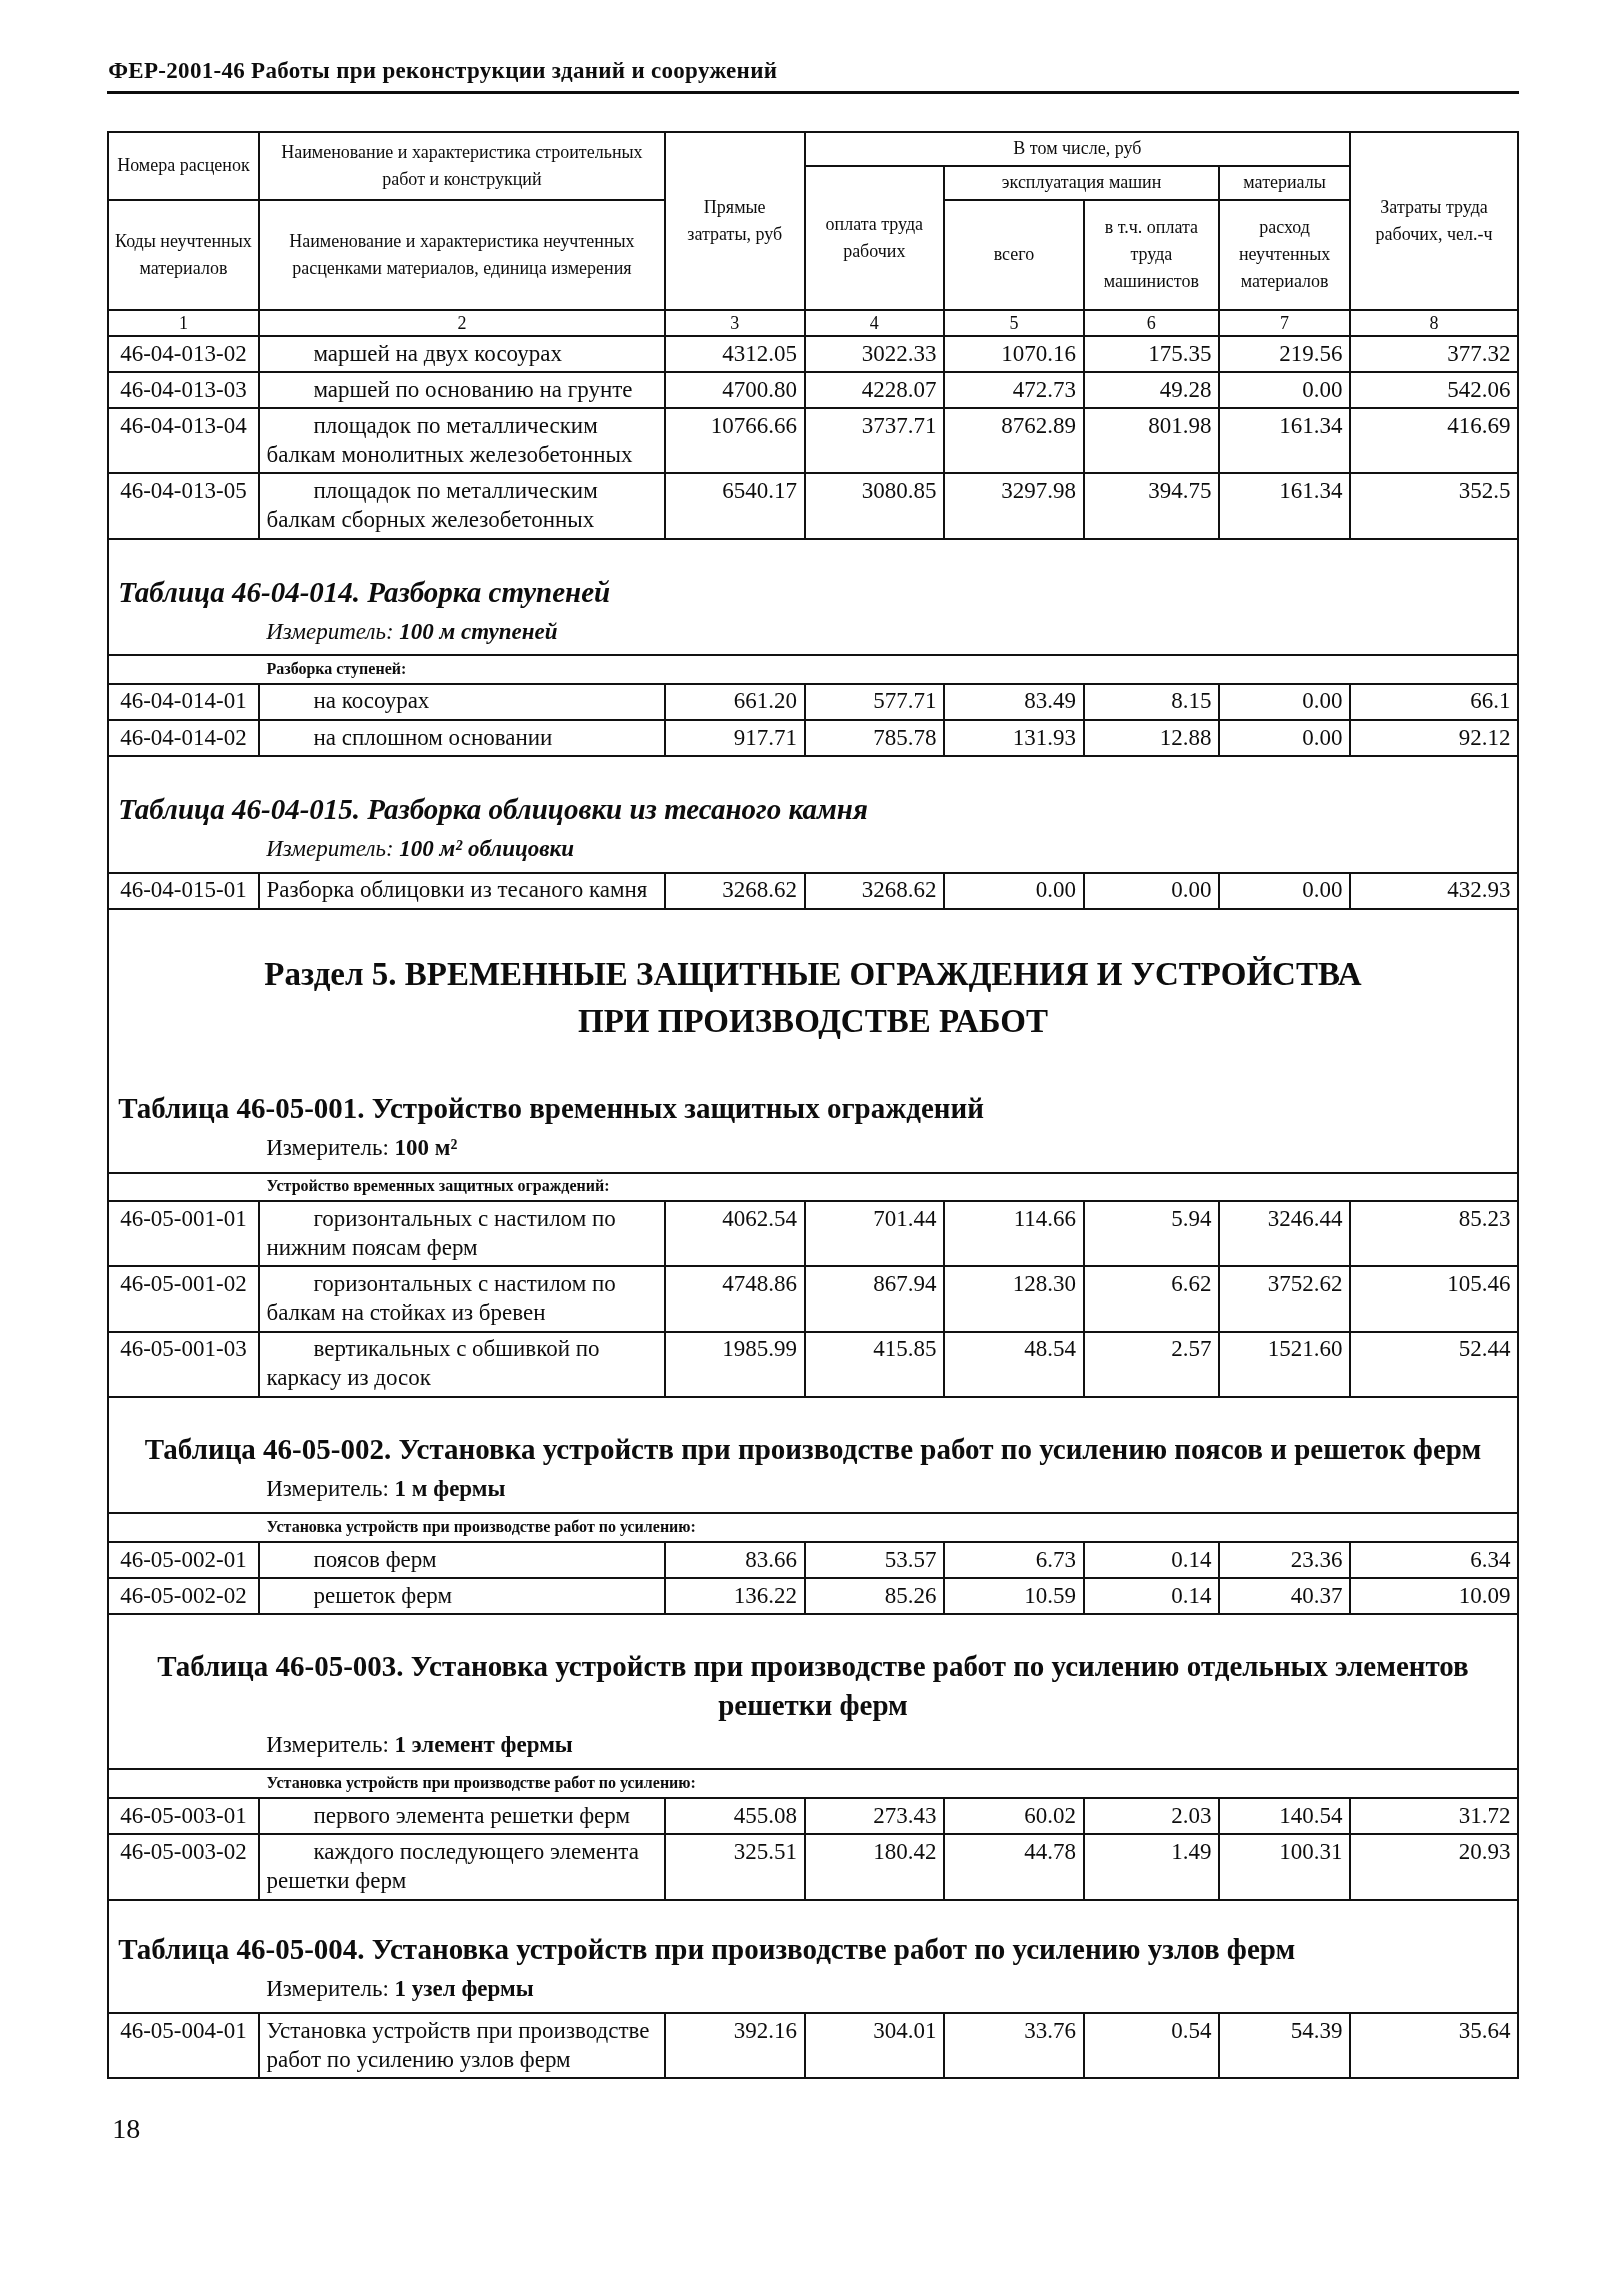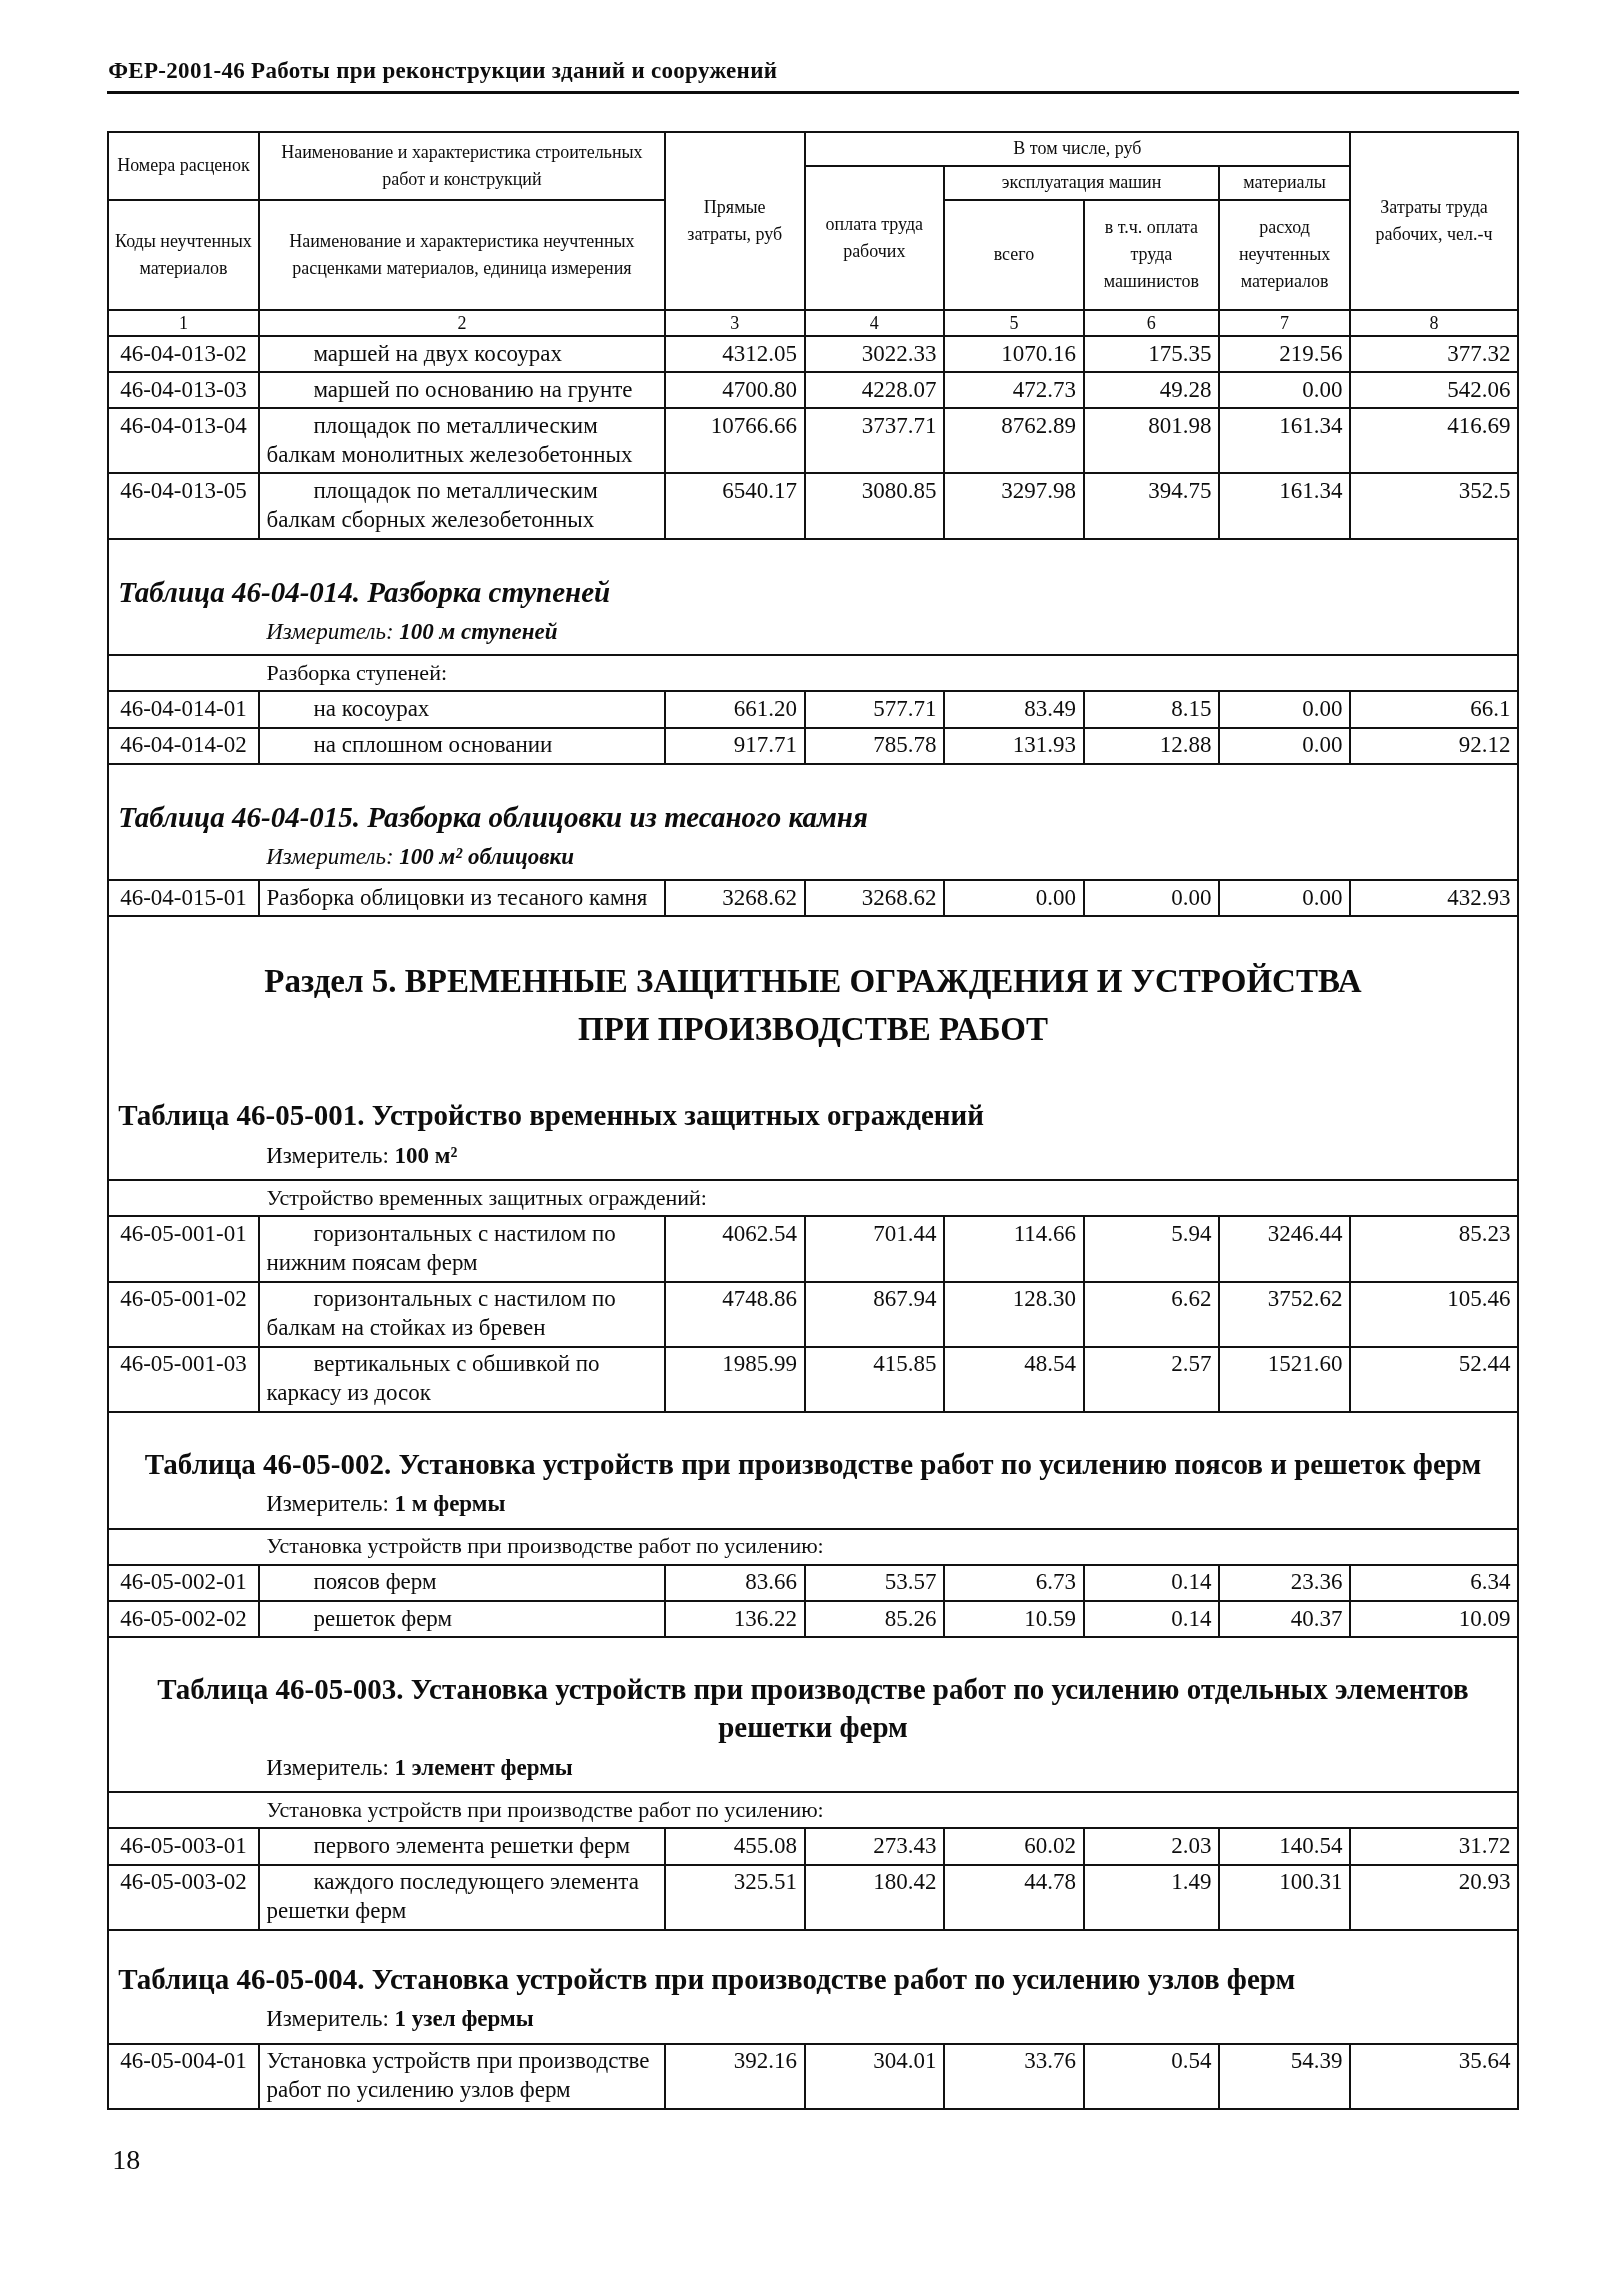--- a/index.html
+++ b/index.html
@@ -32,21 +32,21 @@
   tr.h1 { height: 28px; }
   tr.h2 { height: 33px; }
   tr.h3 { height: 110px; }
   tr.nums td { text-align: center; font-size: 18px; vertical-align: middle; padding: 0.7px; }
   tr.nums { height: 21px; }
   td.c-code { text-align: center; padding-top: 4.6px; }
   td.c-desc { text-align: left; padding: 4.6px 10.5px 6px 8px; }
   td.c-desc.fl { text-indent: 47px; }
   td.c-num { text-align: right; padding: 4.6px 10.5px 6px 4px; }
   tr.group td {
-    font-weight: normal; font-size: 22px;
+    font-weight: bold; font-size: 16px;
     padding: 2.6px 6.6px 4px calc(10.7% + 6.6px);
   }
   
   .seg { border-left: 2px solid #111; border-right: 2px solid #111; }
   .tbl-title {
     font-weight: bold; font-size: 29px; line-height: 1.32;
     padding: 0 9.2px;
   }
   .tbl-title.tc { text-align: center; }
   .seg-pad1 { padding-top: 33px; padding-bottom: 9.2px; font-style: italic; }

